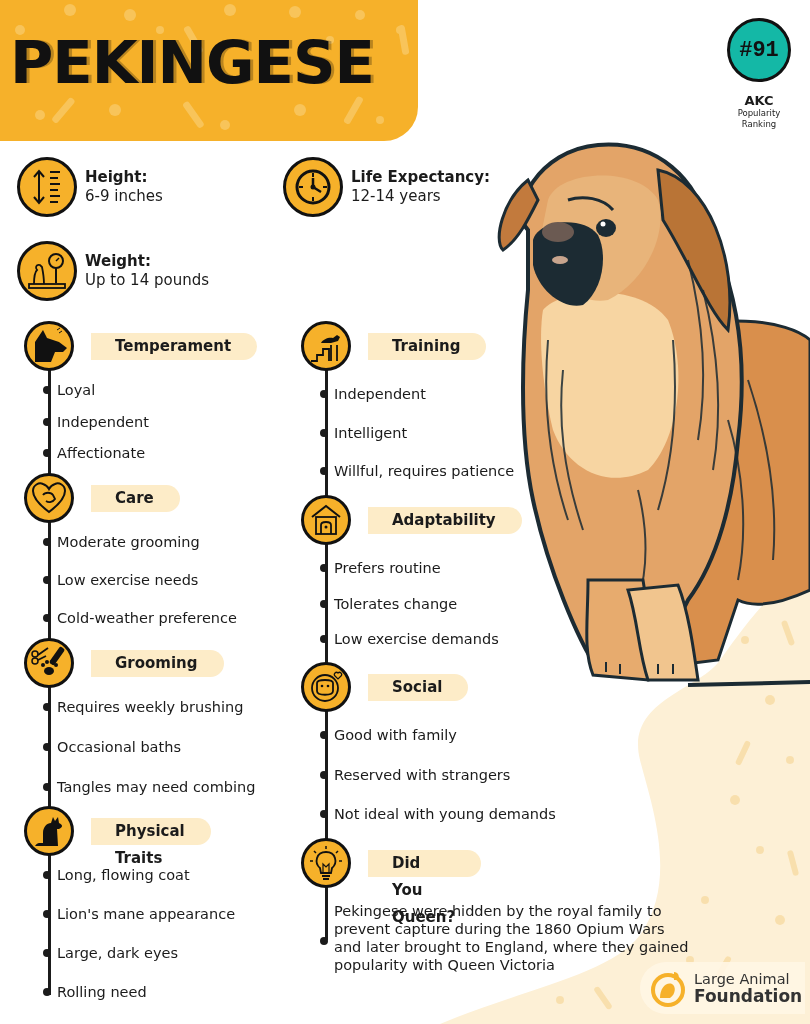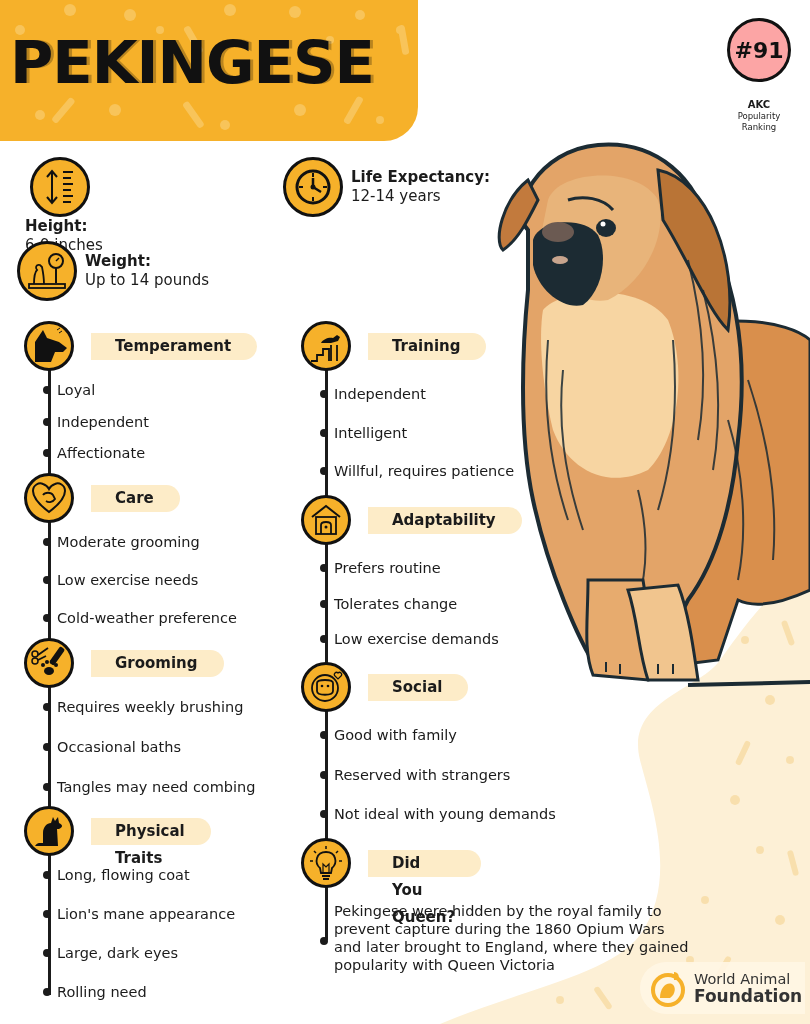--- a/index.html
+++ b/index.html
@@ -16,25 +16,25 @@
     position: absolute; left: 10px; top: 34px;
     font-family: "DejaVu Sans", sans-serif; font-weight: 900; font-size: 58px;
     letter-spacing: -1px; color: #111; line-height: 1;
     text-shadow: 3px 0 0 rgba(0,0,0,0.25);
     transform: scaleX(1.02); transform-origin: left;
   }
 
   
   .akc { position: absolute; left: 727px; top: 18px; width: 64px; text-align: center; }
   .akc .circle {
-    width: 64px; height: 64px; border-radius: 50%; background: #fca5a5;
+    width: 64px; height: 64px; border-radius: 50%; background: #14b8a6;
     border: 3px solid #111; display: flex; align-items: center; justify-content: center;
-    font-weight: 900; font-size: 22px; color: #111;
-  }
-  .akc .org { font-weight: 700; font-size: 10px; margin-top: 18px; line-height: 1; }
+    font-weight: 900; font-size: 22px; color: #111; font-family: Liberation Mono, monospace;
+  }
+  .akc .org { font-weight: 700; font-size: 13px; margin-top: 12px; line-height: 1; }
   .akc .sub { font-size: 8.5px; line-height: 1.2; margin-top: 1px; color: #222; }
 
   
   .stat { position: absolute; display: flex; align-items: center; }
   .stat .ic {
     width: 60px; height: 60px; border-radius: 50%; background: #f6b12a;
     border: 3px solid #111; display: flex; align-items: center; justify-content: center; flex: none;
   }
   .stat .txt { margin-left: 8px; }
   .stat .lbl { font-weight: 700; font-size: 15px; line-height: 19px; }
@@ -123,21 +123,21 @@
   <div class="title">PEKINGESE</div>
 </div>
 
 <div class="akc">
   <div class="circle">#91</div>
   <div class="org">AKC</div>
   <div class="sub">Popularity</div>
   <div class="sub">Ranking</div>
 </div>
 
-<div class="stat" style="left:17px;top:157px;flex-direction:column;">
+<div class="stat" style="left:17px;top:157px;">
   <div class="ic">
     <svg width="34" height="38" viewBox="0 0 34 38">
       <path d="M9 3 L9 35 M4 9 L9 3 L14 9 M4 29 L9 35 L14 29" stroke="#111" stroke-width="2" fill="none"></path>
       <path d="M20 4 H30 M20 10 H28 M20 16 H30 M20 22 H28 M20 28 H30 M20 34 H28" stroke="#111" stroke-width="2"></path>
     </svg>
   </div>
   <div class="txt">
     <div class="lbl">Height:</div>
     <div class="val">6-9 inches</div>
   </div>
@@ -414,16 +414,16 @@
   <path d="M200 545 L322 542" stroke="#1c2b33" stroke-width="4"></path>
 </svg>
 
 <div class="logo">
   <svg class="mark" viewBox="0 0 40 40">
     <circle cx="20" cy="22" r="15" stroke="#f6b12a" stroke-width="4" fill="none"></circle>
     <path d="M12 30 C 12 20, 18 14, 24 16 C 28 18, 28 26, 22 30 Z" fill="#f6b12a"></path>
     <path d="M26 4 C 30 4, 32 8, 30 12 L26 12 Z" fill="#f6b12a"></path>
   </svg>
   <div style="margin-left:6px;">
-    <div class="w1">World Animal</div>
+    <div class="w1">Large Animal</div>
     <div class="w2">Foundation</div>
   </div>
 </div>
 
 </body></html>

